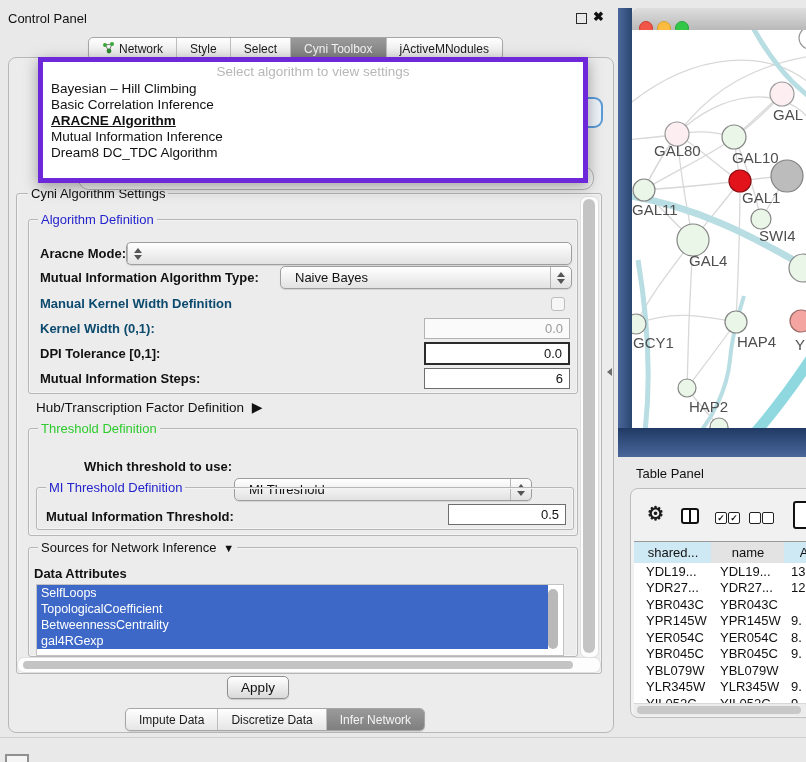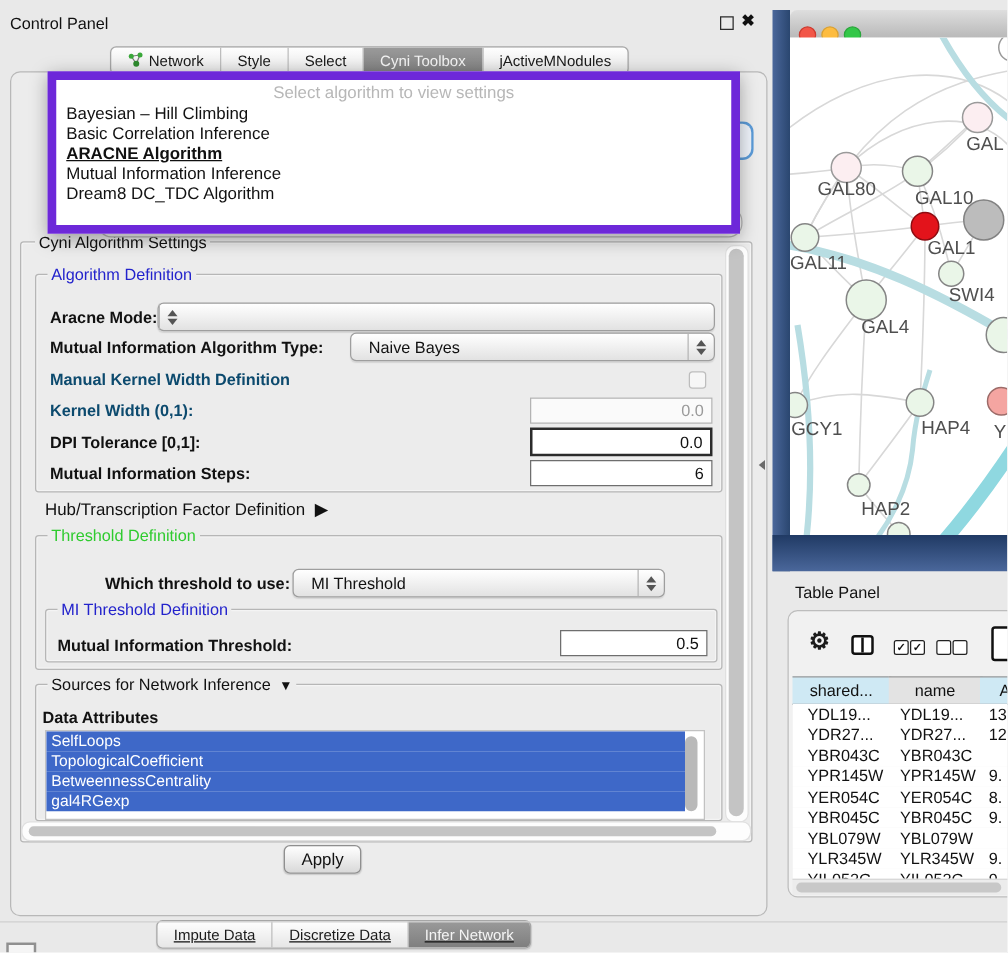--- a/index.html
+++ b/index.html
@@ -32,21 +32,21 @@
   .tfield{position:absolute;height:19px;background:#fff;font-size:13px;display:flex;align-items:center;
           justify-content:flex-end;padding-right:6px;}
   .tf-dis{border:1px solid #b3b3b3;background:#fafafa;color:#9a9a9a;}
   .tf-strong{border:2px solid #2b2b2b;}
   .tf-mid{border:1px solid #6e6e6e;}
   
   .sb-track{position:absolute;background:#fdfdfd;border:1px solid #e0e0e0;border-radius:7px;}
   .sb-thumb{position:absolute;background:#c4c4c4;border-radius:6px;}
   
   #algoPopup{position:absolute;left:38px;top:57px;width:540px;height:116px;background:#fff;
-             border:7px solid #6d28d9;box-shadow:0 4px 14px rgba(0,0,0,.35);z-index:30;}
+             border:5px solid #6d28d9;box-shadow:0 4px 14px rgba(0,0,0,.35);z-index:30;}
   #algoPopup .ph{height:19px;line-height:19px;text-align:center;color:#b7b7b7;font-size:13.5px;}
   #algoPopup .opt{height:16px;line-height:16px;padding-left:8px;font-size:13.5px;white-space:nowrap;}
   #algoPopup .opt.b{font-weight:bold;text-decoration:underline;}
   
   #attrBox{position:absolute;left:36px;top:584px;width:526px;height:70px;background:#fff;border:1px solid #c2c2c2;overflow:hidden;}
   .attr{height:16px;line-height:16px;width:507px;background:#3e68c8;color:#fff;font-size:12.5px;padding-left:4px;white-space:nowrap;}
   
   .btn{position:absolute;height:21px;border:1px solid #8f8f8f;border-radius:5px;
        background:linear-gradient(#ffffff,#d9d9d9);font-size:13.5px;display:flex;align-items:center;
        justify-content:center;box-shadow:0 1px 1px rgba(0,0,0,.15);}
@@ -169,21 +169,21 @@
 
   <div class="abs" style="left:36px;top:399px;font-size:13.5px;">
     <span>Hub/Transcription Factor Definition</span>
     <span style="font-size:14px;">&nbsp;▶</span>
   </div>
 
   <div class="group" style="left:28px;top:428px;width:548px;height:106px;"></div>
   <div class="gtitle t-green" style="left:38px;top:421px;">Threshold Definition</div>
 
   <div class="abs lbl" style="left:84px;top:459px;">Which threshold to use:</div>
-  <div class="combo" style="left:234px;top:455px;width:296px;justify-content:space-between;">
+  <div class="combo" style="left:234px;top:478px;width:296px;justify-content:space-between;">
     <span class="ctext">MI Threshold</span>
     <span class="steppers">
         <span class="arrup"></span>
         <span class="arrdn"></span>
       </span>
   </div>
 
   <div class="group" style="left:36px;top:487px;width:536px;height:41px;"></div>
   <div class="gtitle t-blue" style="left:46px;top:480px;">MI Threshold Definition</div>
   <div class="abs lbl" style="left:46px;top:509px;">Mutual Information Threshold:</div>
@@ -208,21 +208,21 @@
   </div>
 
   <div class="sb-track" style="left:580px;top:196px;width:17px;height:460px;">
     <div class="sb-thumb" style="left:2px;top:2px;width:12px;height:454px;"></div>
   </div>
   <div class="sb-track" style="left:17px;top:657px;width:582px;height:14px;">
     <div class="sb-thumb" style="left:5px;top:2.5px;width:550px;height:8px;"></div>
   </div>
 
   <div class="btn" style="left:227px;top:676px;width:60px;">Apply</div>
-  <div class="abs segbar" style="left:125px;top:736px;text-decoration:underline;" id="bottomTabs">
+  <div class="abs segbar" style="left:125px;top:708px;" id="bottomTabs">
       <div class="seg">
         <span>Impute Data</span>
       </div>
       <div class="seg">
         <span>Discretize Data</span>
       </div>
       <div class="seg sel">
         <span>Infer Network</span>
       </div>
     </div>

